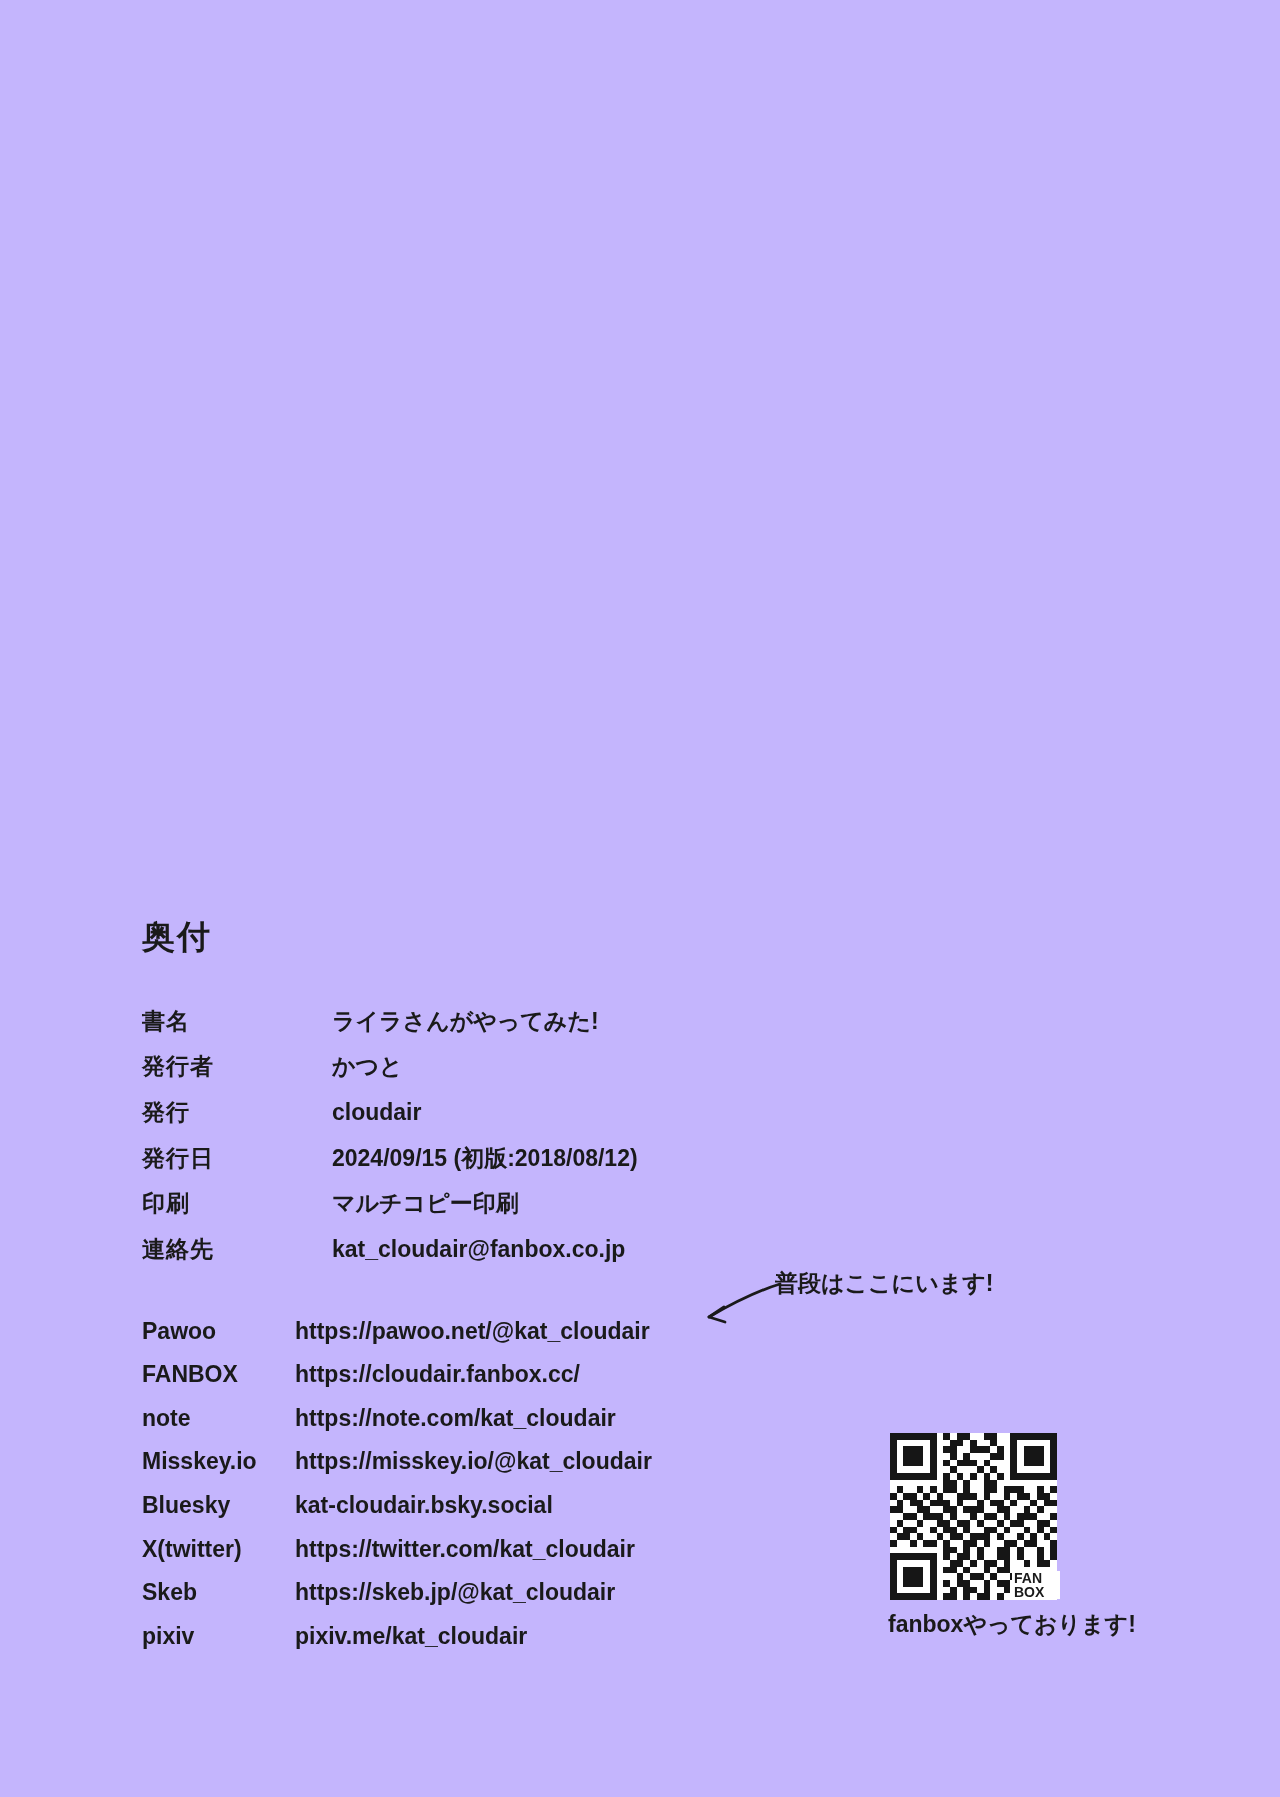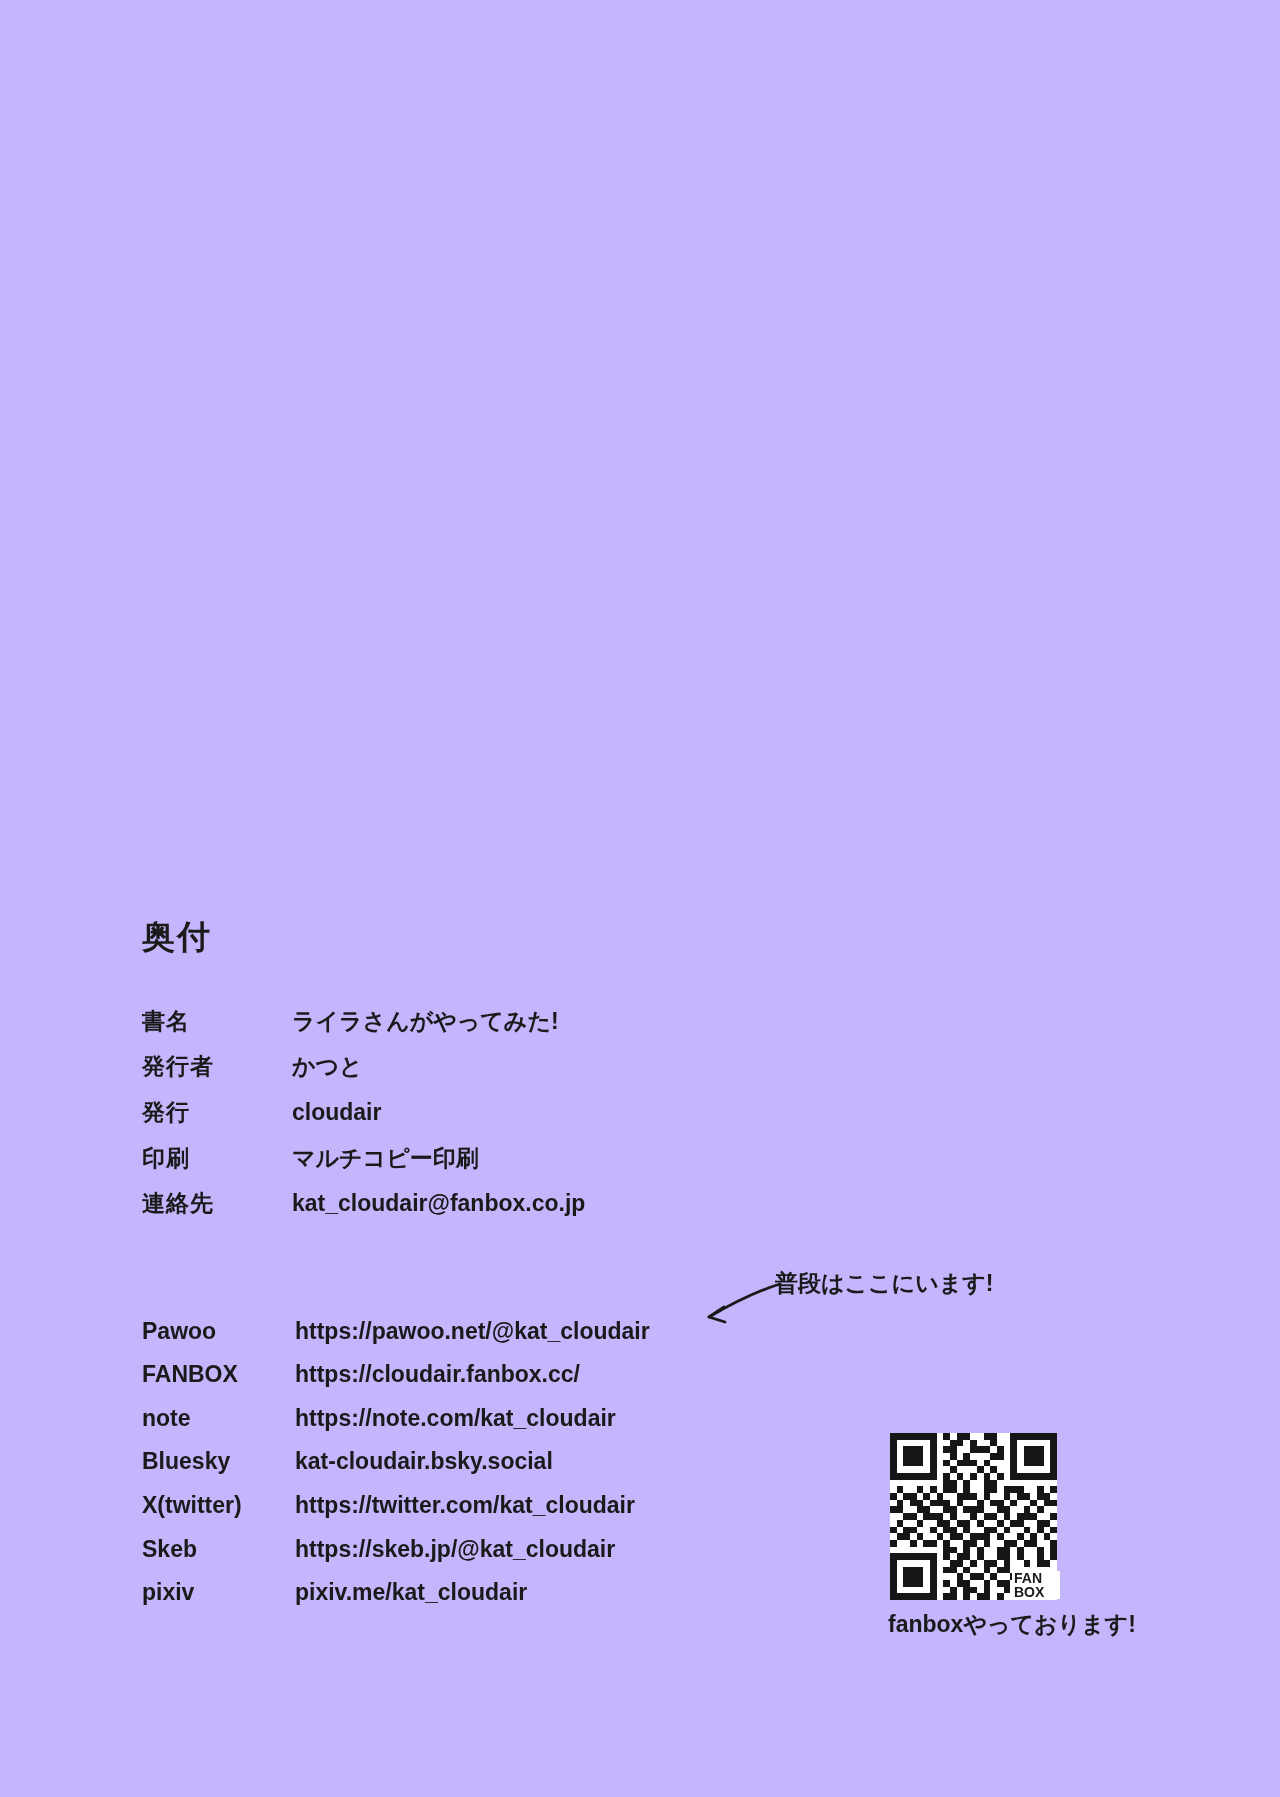--- a/index.html
+++ b/index.html
@@ -19,21 +19,21 @@
   }
   
   .colophon{
     position:absolute;left:142px;top:998px;width:760px;
   }
   .colophon .row{
     display:flex;height:45.6px;align-items:center;
     font-size:23px;font-weight:600;line-height:28px;
   }
   .colophon .row .lbl{width:150px;flex:0 0 150px;letter-spacing:1px;}
-  .colophon .row .val{white-space:nowrap;}
+  .colophon .row .val{white-space:nowrap;margin-left:40px;}
   
   .links{
     position:absolute;left:142px;top:1301px;width:900px;
   }
   .links .row{
     display:flex;height:43.6px;align-items:flex-end;
     font-size:23px;font-weight:600;line-height:28px;
   }
   .links .row .lbl{width:153px;flex:0 0 153px;}
   .links .row .val{white-space:nowrap;}
@@ -81,20 +81,24 @@
       </div>
       <div class="row">
         <span class="lbl">発行者</span>
         <span class="val">かつと</span>
       </div>
       <div class="row">
         <span class="lbl">発行</span>
         <span class="val">cloudair</span>
       </div>
       <div class="row">
+        <span class="lbl">発行日</span>
+        <span class="val">2024/09/15 (初版:2018/08/12)</span>
+      </div>
+      <div class="row">
         <span class="lbl">印刷</span>
         <span class="val">マルチコピー印刷</span>
       </div>
       <div class="row">
         <span class="lbl">連絡先</span>
         <span class="val">kat_cloudair@fanbox.co.jp</span>
       </div>
     </div>
 
   <svg class="arrow-svg" viewBox="0 0 100 55" xmlns="http://www.w3.org/2000/svg">
@@ -108,20 +112,24 @@
         <span class="lbl">Pawoo</span>
         <span class="val">https://pawoo.net/@kat_cloudair</span>
       </div>
       <div class="row">
         <span class="lbl">FANBOX</span>
         <span class="val">https://cloudair.fanbox.cc/</span>
       </div>
       <div class="row">
         <span class="lbl">note</span>
         <span class="val">https://note.com/kat_cloudair</span>
+      </div>
+      <div class="row">
+        <span class="lbl">Misskey.io</span>
+        <span class="val">https://misskey.io/@kat_cloudair</span>
       </div>
       <div class="row">
         <span class="lbl">Bluesky</span>
         <span class="val">kat-cloudair.bsky.social</span>
       </div>
       <div class="row">
         <span class="lbl">X(twitter)</span>
         <span class="val">https://twitter.com/kat_cloudair</span>
       </div>
       <div class="row">

